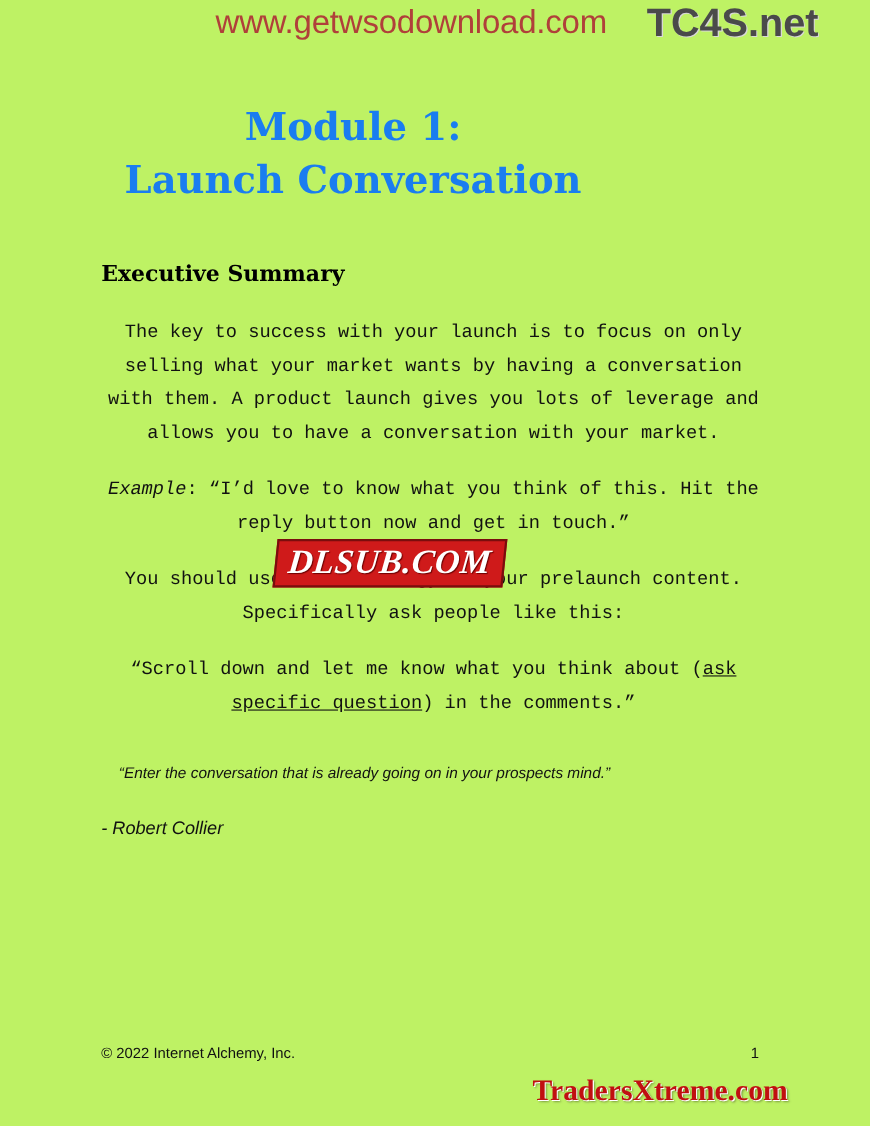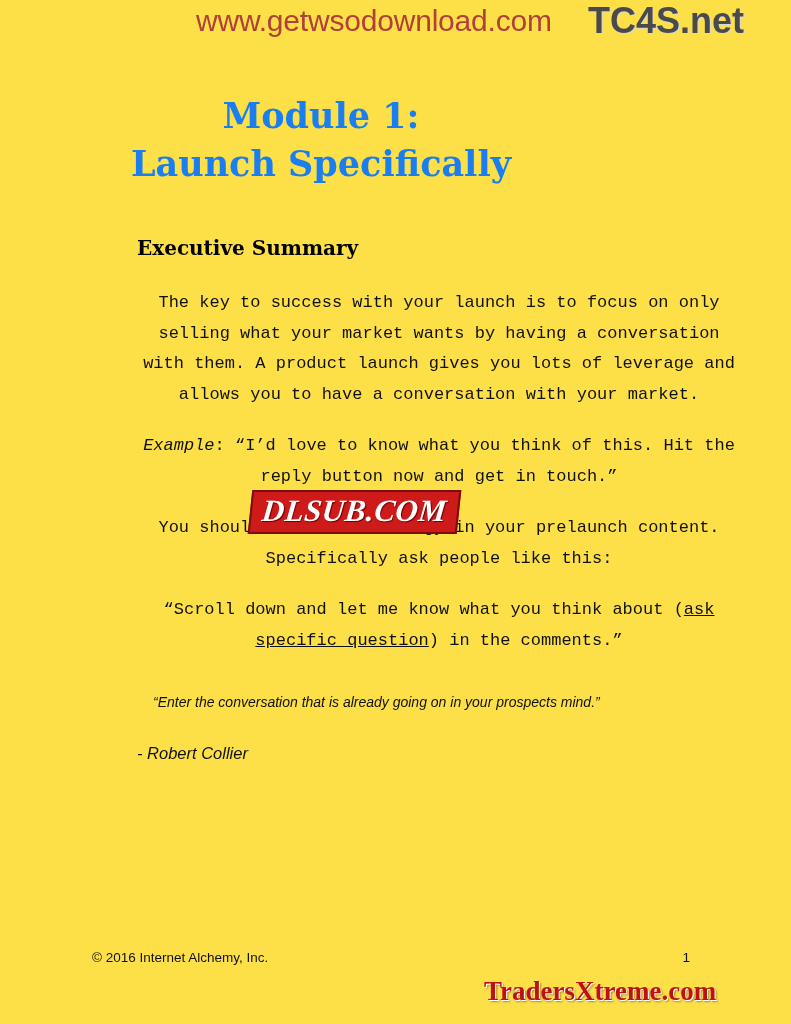--- a/index.html
+++ b/index.html
@@ -8,21 +8,21 @@
     background: #ffffff;
   }
   body {
     font-family: "Liberation Sans", sans-serif;
     color: #000000;
   }
   .page {
     position: relative;
     width: 791px;
     height: 1024px;
-    background: #fde047;
+    background: #bef264;
     overflow: hidden;
   }
 
   
   .top-watermarks {
     position: absolute;
     top: 0;
     left: 0;
     width: 791px;
     height: 52px;
@@ -64,21 +64,20 @@
     color: #1a7df0;
   }
   .doc-title .line2 { display: block; }
 
   
   .content {
     position: absolute;
     left: 92px;
     top: 236px;
     width: 604px;
-    margin-left: 45px;
   }
   .section-heading {
     font-family: "DejaVu Serif", serif;
     font-weight: 700;
     font-size: 20px;
     margin: 0 0 28px 0;
     color: #000;
   }
   p.para {
     font-family: Liberation Mono, monospace;
@@ -160,21 +159,21 @@
 
 <div class="page">
 
   <div class="top-watermarks">
     <div class="wm-getwso">www.getwsodownload.com</div>
     <div class="wm-tc4s">TC4S.net</div>
   </div>
 
   <div class="doc-title">
     <span>Module 1:</span>
-    <span class="line2">Launch Specifically</span>
+    <span class="line2">Launch Conversation</span>
   </div>
 
   <div class="content">
 
     <h2 class="section-heading">Executive Summary</h2>
 
     <p class="para">The key to success with your launch is to focus on only selling what your market wants by having a conversation with them. A product launch gives you lots of leverage and allows you to have a conversation with your market.</p>
 
 
     <p class="para">
@@ -187,19 +186,19 @@
       <span>“Scroll down and let me know what you think about (</span><span class="underline">ask specific question</span><span>) in the comments.”</span>
     </p>
 
     <p class="quote">“Enter the conversation that is already going on in your prospects mind.”</p>
     <p class="attribution">- Robert Collier</p>
   </div>
 
   <div class="wm-dlsub">DLSUB.COM</div>
 
   <div class="footer">
-    <span>© 2016 Internet Alchemy, Inc.</span>
+    <span>© 2022 Internet Alchemy, Inc.</span>
     <span class="page-num">1</span>
   </div>
 
   <div class="wm-tradersxtreme">TradersXtreme.com</div>
 
 </div>
 
 </body></html>

